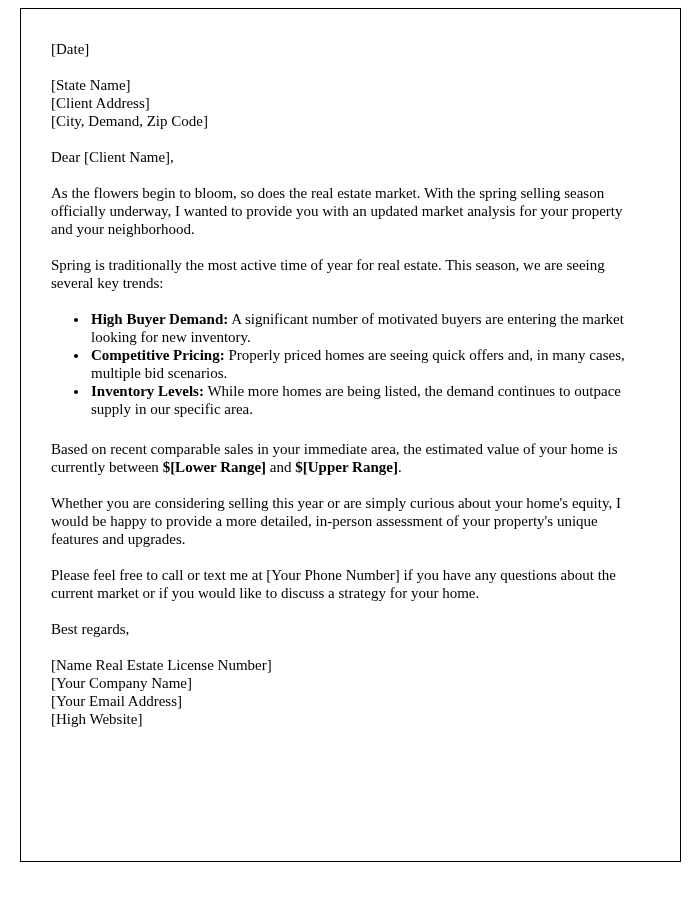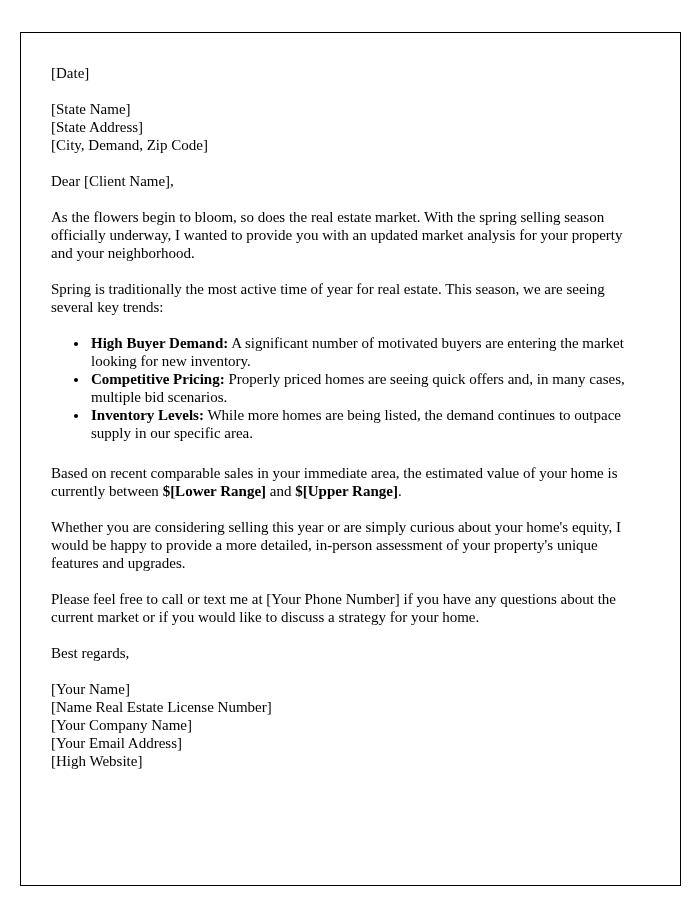--- a/index.html
+++ b/index.html
@@ -10,21 +10,21 @@
   .canvas {
     width: 700px;
     height: 900px;
     position: relative;
     background: #ffffff;
     overflow: hidden;
   }
   .page {
     position: absolute;
     left: 20px;
-    top: 32px;
+    top: 8px;
     width: 661px;
     height: 854px;
     box-sizing: border-box;
     border: 1px solid #000000;
     background: #ffffff;
     padding: 31px 30px 30px 30px;
     font-family: "Liberation Serif", serif;
     font-size: 15px;
     line-height: 18px;
     color: #000000;
@@ -55,21 +55,21 @@
 </head>
 <body>
 
 <div class="canvas">
   <div class="page">
 
     <p class="para">[Date]</p>
 
     <div class="block">
       <p class="line">[State Name]</p>
-      <p class="line">[State Address]</p>
+      <p class="line">[Client Address]</p>
       <p class="line">[City, Demand, Zip Code]</p>
     </div>
 
     <p class="para">Dear [Client Name],</p>
 
     <p class="para">As the flowers begin to bloom, so does the real estate market. With the spring selling season officially underway, I wanted to provide you with an updated market analysis for your property and your neighborhood.</p>
 
     <p class="para">Spring is traditionally the most active time of year for real estate. This season, we are seeing several key trends:</p>
 
     <ul class="bullets">
@@ -80,21 +80,20 @@
 
     <p class="para"><span>Based on recent comparable sales in your immediate area, the estimated value of your home is currently between </span><span class="b">$[Lower Range]</span><span> and </span><span class="b">$[Upper Range]</span><span>.</span></p>
 
     <p class="para">Whether you are considering selling this year or are simply curious about your home's equity, I would be happy to provide a more detailed, in-person assessment of your property's unique features and upgrades.</p>
 
     <p class="para">Please feel free to call or text me at [Your Phone Number] if you have any questions about the current market or if you would like to discuss a strategy for your home.</p>
 
     <p class="para">Best regards,</p>
 
     <div class="block">
-      <p class="line">[Your Name]</p>
       <p class="line">[Name Real Estate License Number]</p>
       <p class="line">[Your Company Name]</p>
       <p class="line">[Your Email Address]</p>
       <p class="line">[High Website]</p>
     </div>
 
   </div>
 </div>
 
 </body></html>

